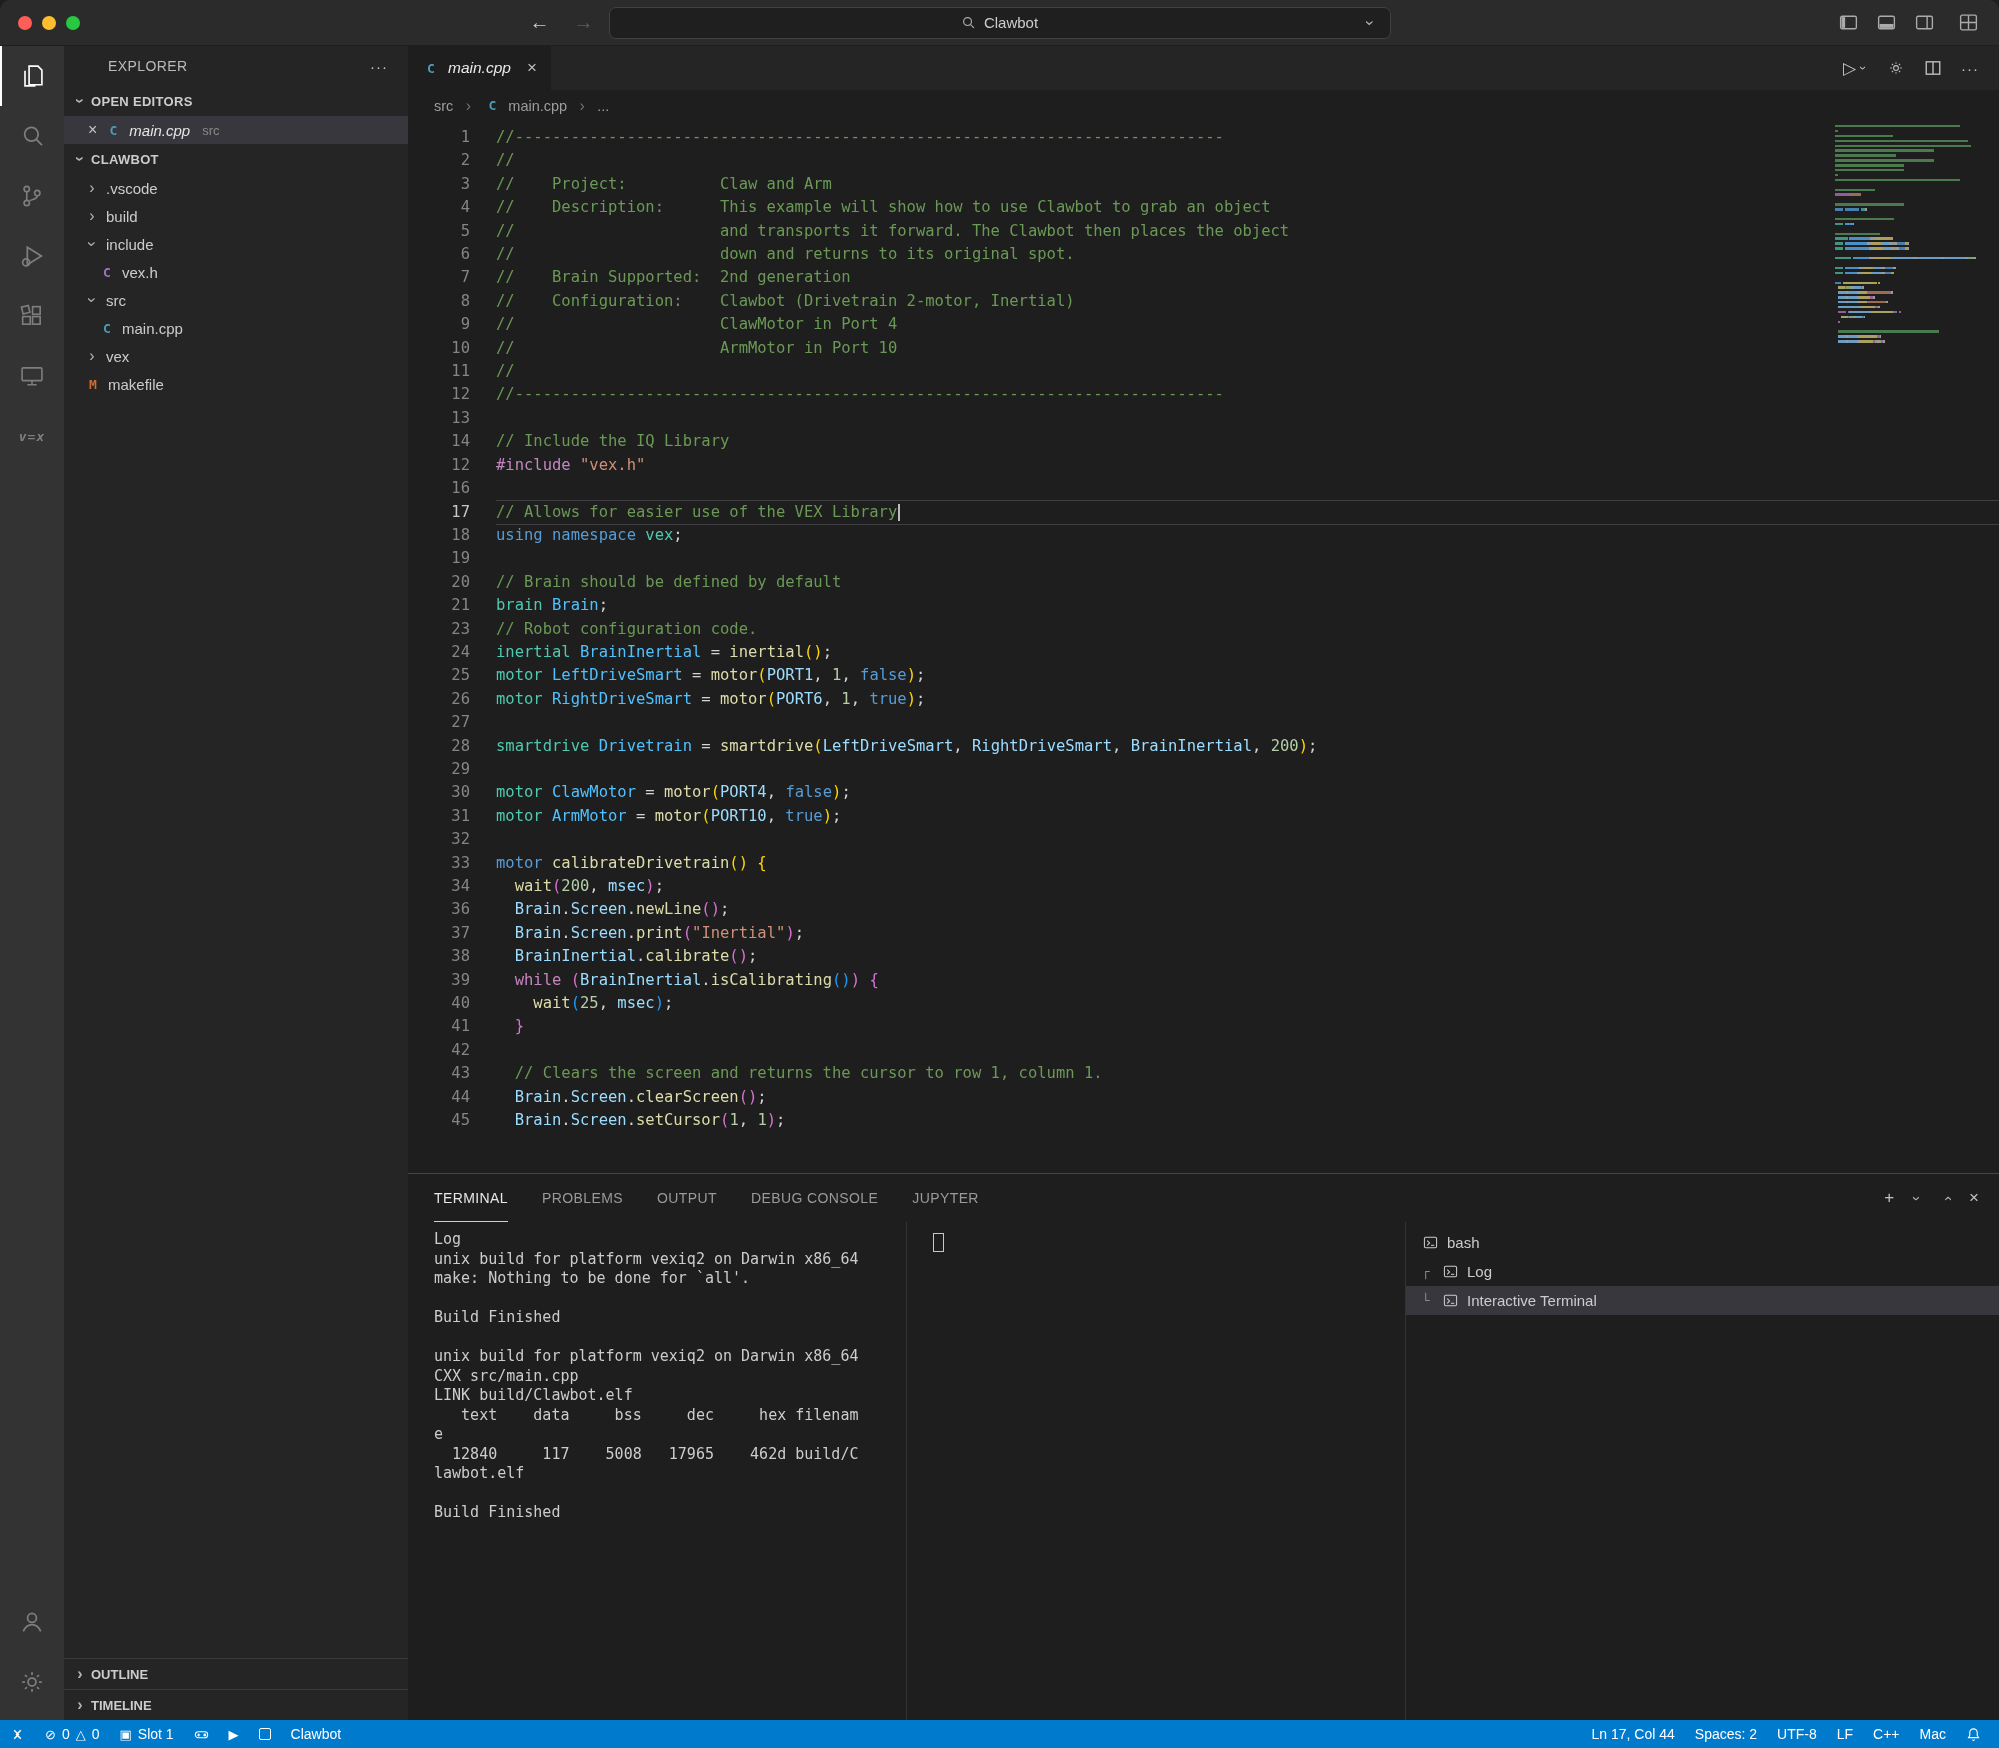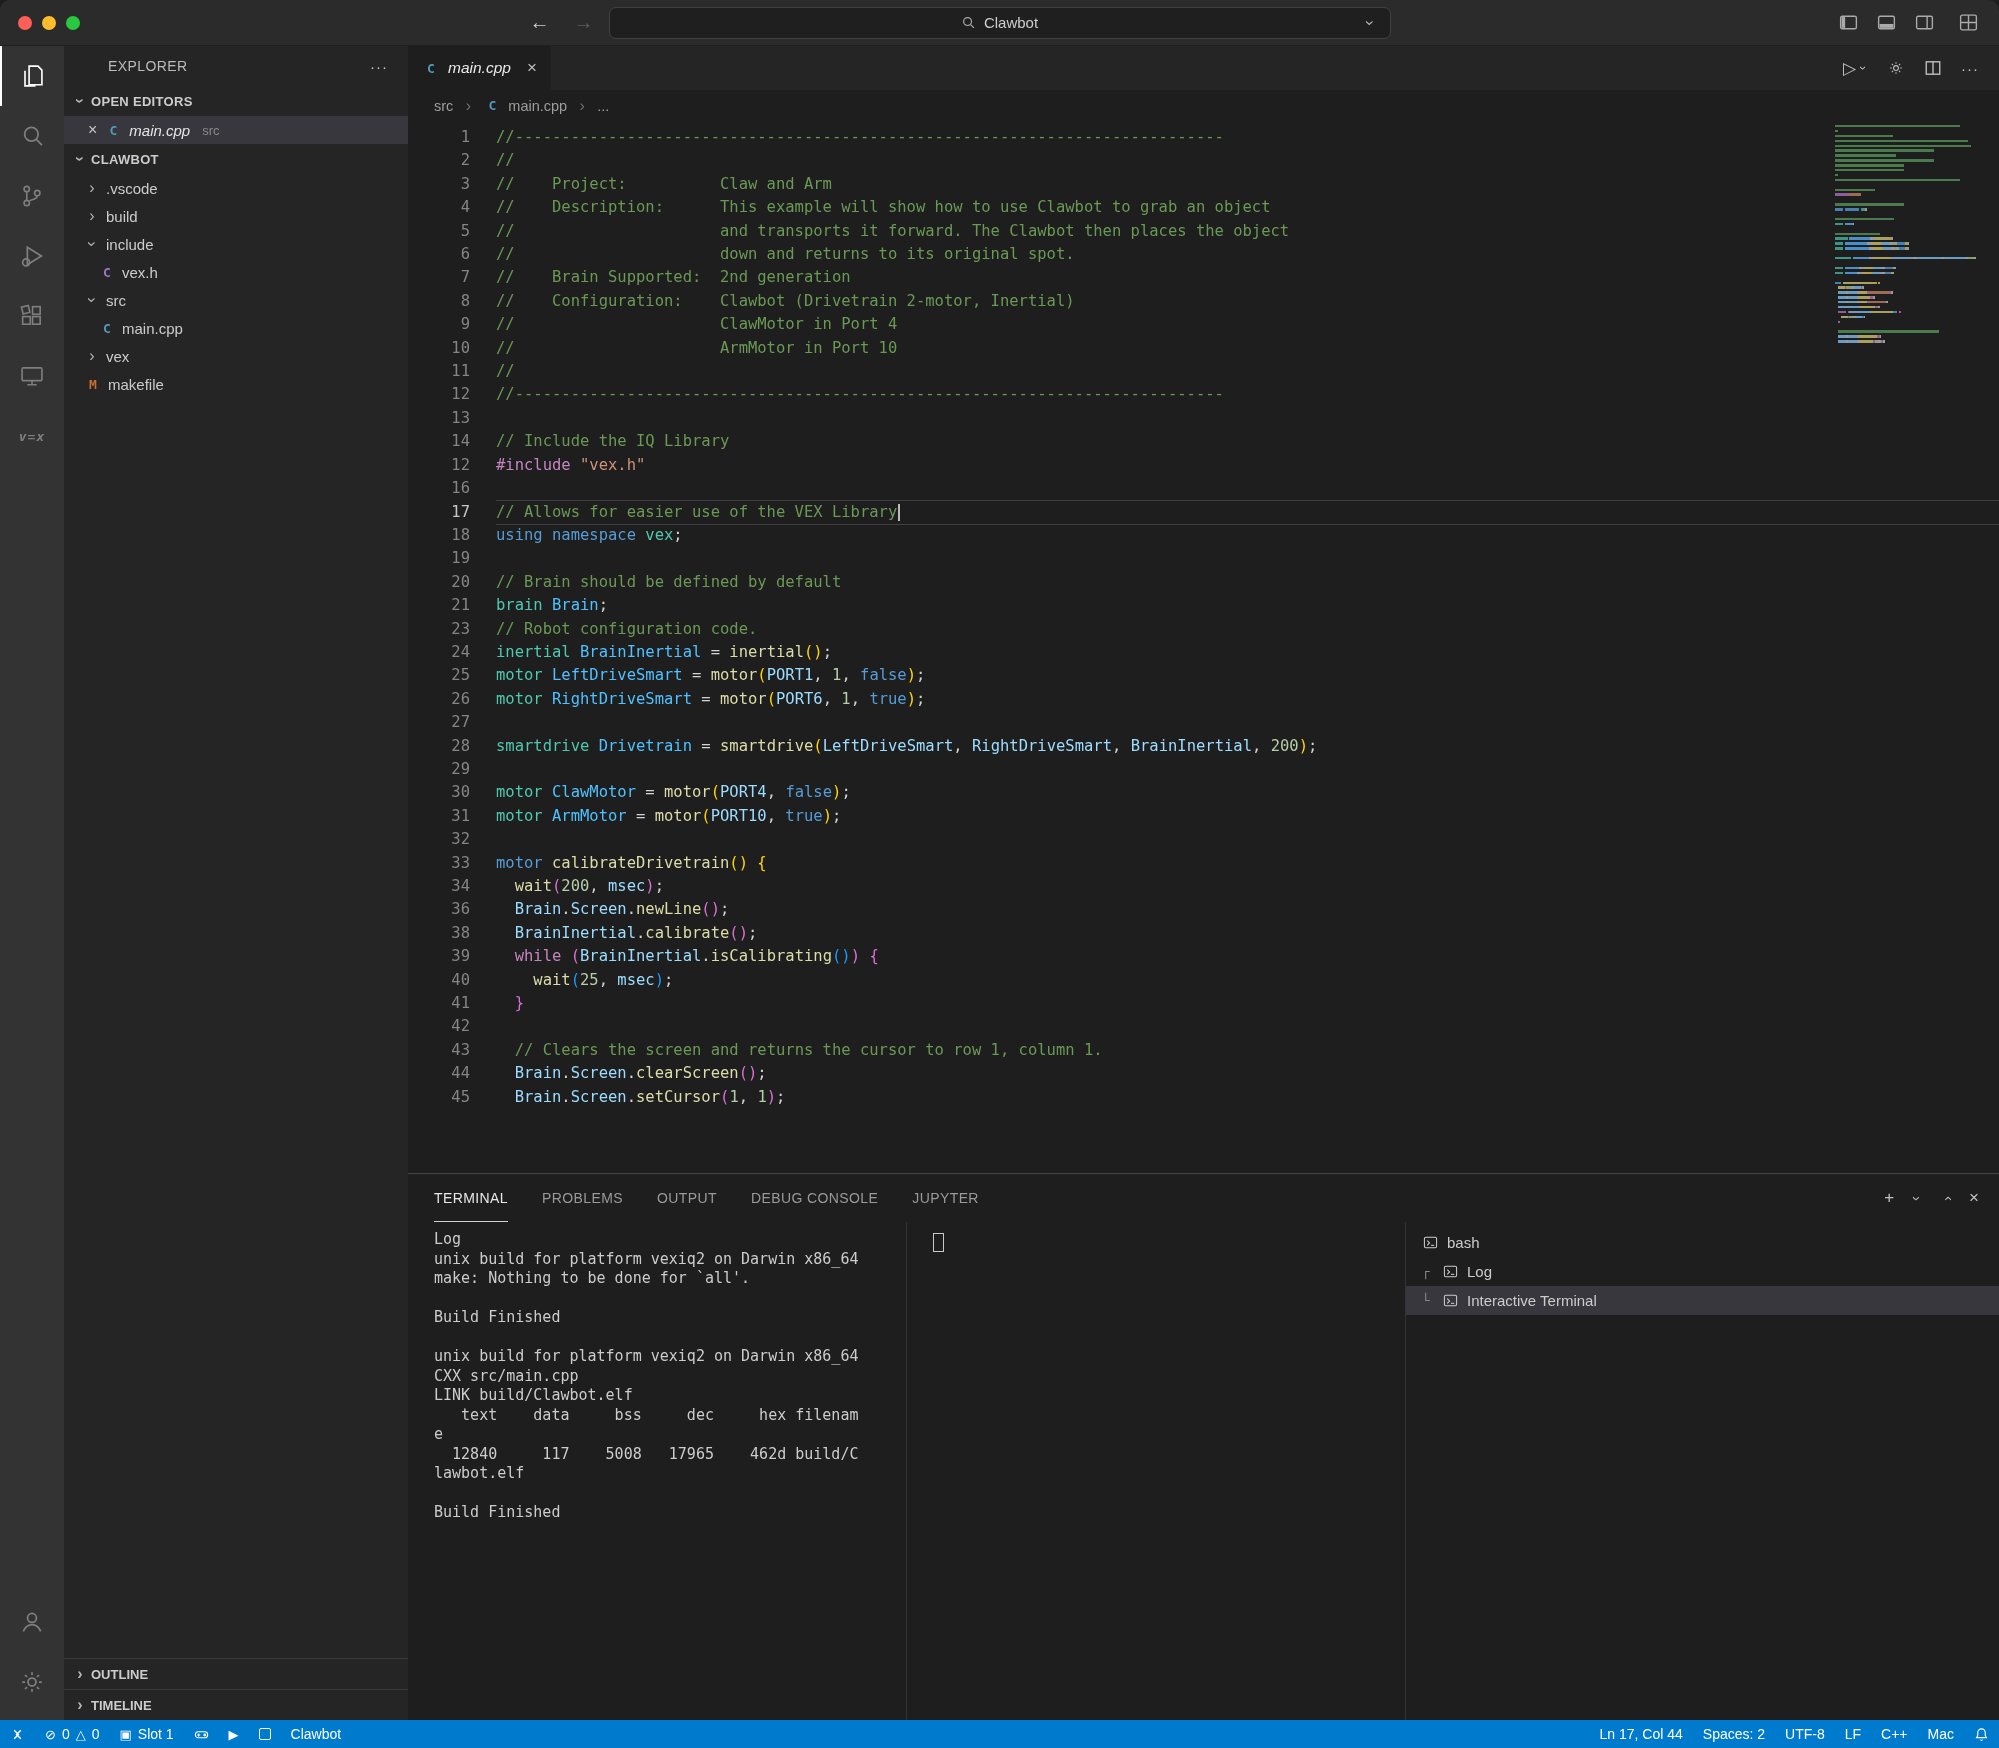--- a/index.html
+++ b/index.html
@@ -95,21 +95,21 @@
   .cursor-box{display:inline-block;width:9px;height:17px;border:1px solid #c8c8c8;}
   .term-tree{flex:1;padding-top:6px;color:#cccccc;font-size:15px;}
   .tt-row{height:29px;display:flex;align-items:center;gap:8px;padding-left:16px;}
   .tt-row.sel{background:#37373d;}
   .tt-prefix{font:13px "DejaVu Sans Mono",monospace;color:#8a8a8a;width:12px;display:inline-block;}
   .tt-row svg{width:17px;height:15px;color:#cccccc;flex:0 0 auto;}
 
   
   .statusbar{flex:0 0 28px;background:#007acc;color:#ffffff;display:flex;align-items:center;font-size:14px;}
   .sb-left,.sb-right{display:flex;height:100%;align-items:center;}
-  .sb-right{margin-left:auto;}
+  .sb-right{margin-left:auto;padding-right:8px;}
   .sb-item{display:flex;align-items:center;gap:6px;padding:0 10px;height:100%;}
   .sb-item svg{width:15px;height:15px;}
   .sb-glyph{font-size:13px;line-height:1;}
   .play-glyph{font-size:13px;}
   .stop-sq{width:10px;height:10px;border:1.6px solid #fff;border-radius:2px;display:inline-block;}
 </style>
 </head>
 <body>
 
 <div class="window">
@@ -344,20 +344,21 @@
             <div class="code-row"><span class="ln">26</span><span class="lt"><span class="tk-t">motor</span><span class="tk-p"> </span><span class="tk-g">RightDriveSmart</span><span class="tk-p"> = </span><span class="tk-f">motor</span><span class="tk-b1">(</span><span class="tk-v">PORT6</span><span class="tk-p">, </span><span class="tk-n">1</span><span class="tk-p">, </span><span class="tk-k">true</span><span class="tk-b1">)</span><span class="tk-p">;</span></span></div>
             <div class="code-row"><span class="ln">27</span><span class="lt"></span></div>
             <div class="code-row"><span class="ln">28</span><span class="lt"><span class="tk-t">smartdrive</span><span class="tk-p"> </span><span class="tk-g">Drivetrain</span><span class="tk-p"> = </span><span class="tk-f">smartdrive</span><span class="tk-b1">(</span><span class="tk-v">LeftDriveSmart</span><span class="tk-p">, </span><span class="tk-v">RightDriveSmart</span><span class="tk-p">, </span><span class="tk-v">BrainInertial</span><span class="tk-p">, </span><span class="tk-n">200</span><span class="tk-b1">)</span><span class="tk-p">;</span></span></div>
             <div class="code-row"><span class="ln">29</span><span class="lt"></span></div>
             <div class="code-row"><span class="ln">30</span><span class="lt"><span class="tk-t">motor</span><span class="tk-p"> </span><span class="tk-g">ClawMotor</span><span class="tk-p"> = </span><span class="tk-f">motor</span><span class="tk-b1">(</span><span class="tk-v">PORT4</span><span class="tk-p">, </span><span class="tk-k">false</span><span class="tk-b1">)</span><span class="tk-p">;</span></span></div>
             <div class="code-row"><span class="ln">31</span><span class="lt"><span class="tk-t">motor</span><span class="tk-p"> </span><span class="tk-g">ArmMotor</span><span class="tk-p"> = </span><span class="tk-f">motor</span><span class="tk-b1">(</span><span class="tk-v">PORT10</span><span class="tk-p">, </span><span class="tk-k">true</span><span class="tk-b1">)</span><span class="tk-p">;</span></span></div>
             <div class="code-row"><span class="ln">32</span><span class="lt"></span></div>
             <div class="code-row"><span class="ln">33</span><span class="lt"><span class="tk-k">motor</span><span class="tk-p"> </span><span class="tk-f">calibrateDrivetrain</span><span class="tk-b1">()</span><span class="tk-p"> </span><span class="tk-b1">{</span></span></div>
             <div class="code-row"><span class="ln">34</span><span class="lt"><span class="tk-p">  </span><span class="tk-f">wait</span><span class="tk-b2">(</span><span class="tk-n">200</span><span class="tk-p">, </span><span class="tk-v">msec</span><span class="tk-b2">)</span><span class="tk-p">;</span></span></div>
             <div class="code-row"><span class="ln">36</span><span class="lt"><span class="tk-p">  </span><span class="tk-v">Brain</span><span class="tk-p">.</span><span class="tk-v">Screen</span><span class="tk-p">.</span><span class="tk-f">newLine</span><span class="tk-b2">()</span><span class="tk-p">;</span></span></div>
+            <div class="code-row"><span class="ln">37</span><span class="lt"><span class="tk-p">  </span><span class="tk-v">Brain</span><span class="tk-p">.</span><span class="tk-v">Screen</span><span class="tk-p">.</span><span class="tk-f">print</span><span class="tk-b2">(</span><span class="tk-s">"Inertial"</span><span class="tk-b2">)</span><span class="tk-p">;</span></span></div>
             <div class="code-row"><span class="ln">38</span><span class="lt"><span class="tk-p">  </span><span class="tk-v">BrainInertial</span><span class="tk-p">.</span><span class="tk-f">calibrate</span><span class="tk-b2">()</span><span class="tk-p">;</span></span></div>
             <div class="code-row"><span class="ln">39</span><span class="lt"><span class="tk-p">  </span><span class="tk-ct">while</span><span class="tk-p"> </span><span class="tk-b2">(</span><span class="tk-v">BrainInertial</span><span class="tk-p">.</span><span class="tk-f">isCalibrating</span><span class="tk-b3">()</span><span class="tk-b2">)</span><span class="tk-p"> </span><span class="tk-b2">{</span></span></div>
             <div class="code-row"><span class="ln">40</span><span class="lt"><span class="tk-p">    </span><span class="tk-f">wait</span><span class="tk-b3">(</span><span class="tk-n">25</span><span class="tk-p">, </span><span class="tk-v">msec</span><span class="tk-b3">)</span><span class="tk-p">;</span></span></div>
             <div class="code-row"><span class="ln">41</span><span class="lt"><span class="tk-p">  </span><span class="tk-b2">}</span></span></div>
             <div class="code-row"><span class="ln">42</span><span class="lt"></span></div>
             <div class="code-row"><span class="ln">43</span><span class="lt"><span class="tk-p">  </span><span class="tk-c">// Clears the screen and returns the cursor to row 1, column 1.</span></span></div>
             <div class="code-row"><span class="ln">44</span><span class="lt"><span class="tk-p">  </span><span class="tk-v">Brain</span><span class="tk-p">.</span><span class="tk-v">Screen</span><span class="tk-p">.</span><span class="tk-f">clearScreen</span><span class="tk-b2">()</span><span class="tk-p">;</span></span></div>
             <div class="code-row"><span class="ln">45</span><span class="lt"><span class="tk-p">  </span><span class="tk-v">Brain</span><span class="tk-p">.</span><span class="tk-v">Screen</span><span class="tk-p">.</span><span class="tk-f">setCursor</span><span class="tk-b2">(</span><span class="tk-n">1</span><span class="tk-p">, </span><span class="tk-n">1</span><span class="tk-b2">)</span><span class="tk-p">;</span></span></div>
           </div>
         <div class="minimap" id="minimap">

